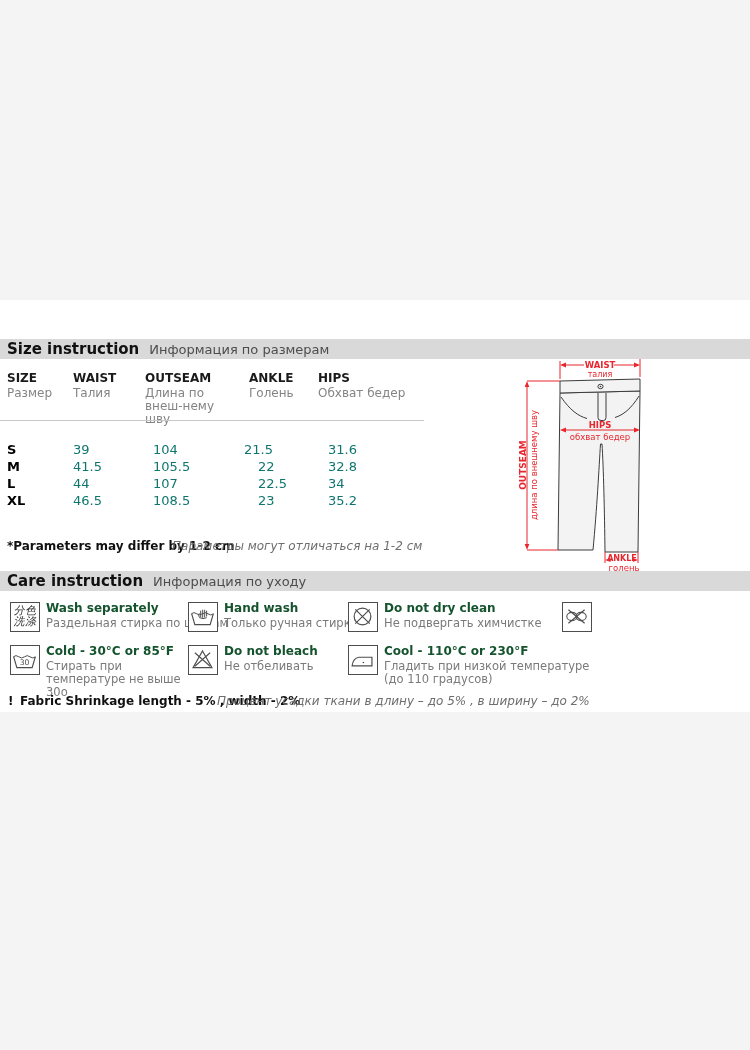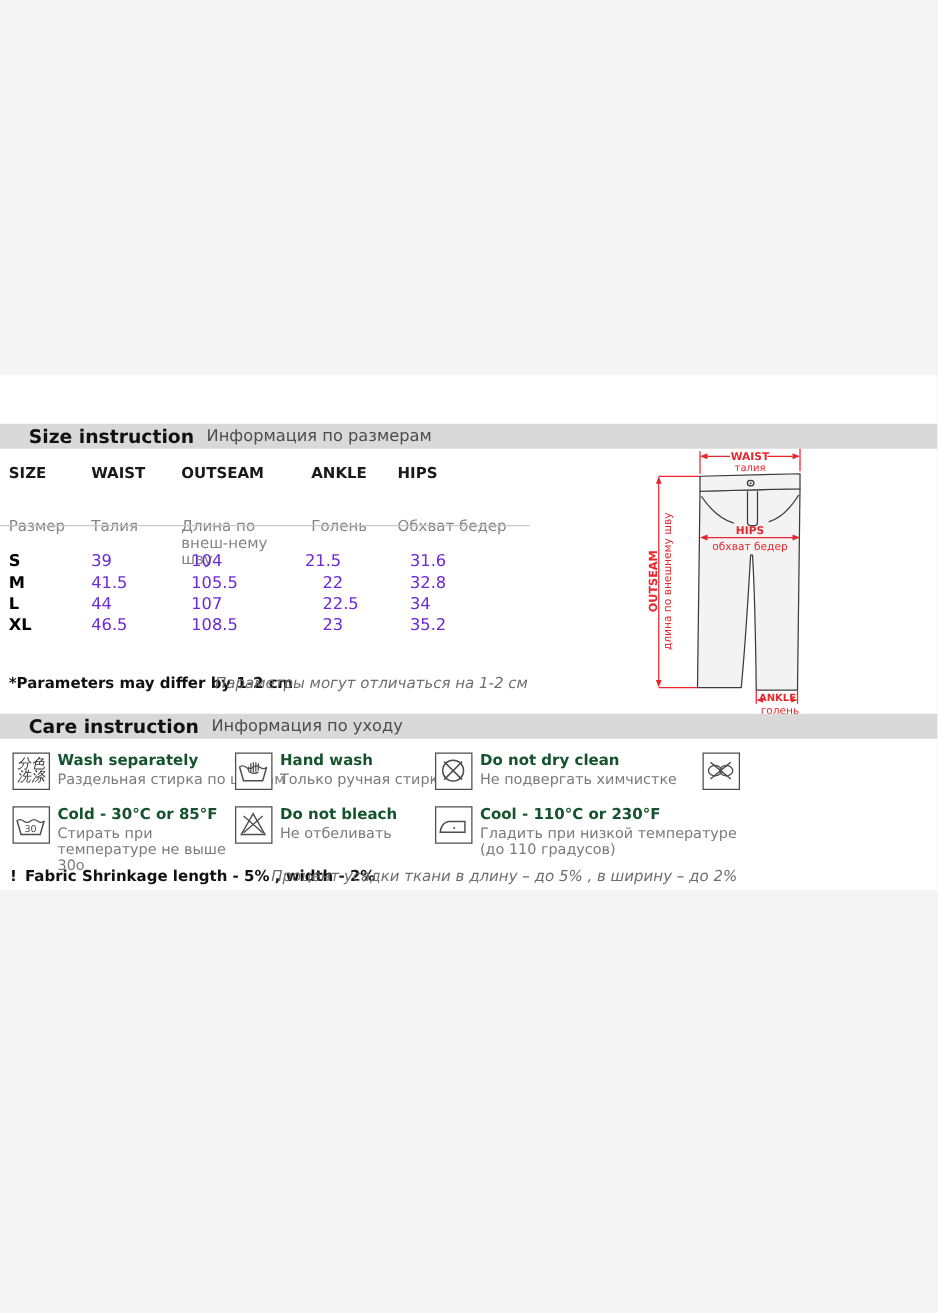--- a/index.html
+++ b/index.html
@@ -7,26 +7,26 @@
     width:750px;height:1050px;position:relative;overflow:hidden;
     background:#f4f4f4;
     font-family:"DejaVu Sans","Liberation Sans",sans-serif;
     -webkit-font-smoothing:antialiased;
   }
   .panel{position:absolute;left:0;top:300px;width:750px;height:412px;background:#ffffff;}
   .section-bar{
     position:absolute;left:0;width:750px;height:20px;background:#d9d9d9;
     display:flex;align-items:center;padding-left:7px;box-sizing:border-box;gap:10px;
   }
-  .section-bar .en{font-size:15px;font-weight:bold;color:#111;letter-spacing:0;margin-left:16px;}
+  .section-bar .en{font-size:15px;font-weight:bold;color:#111;letter-spacing:0;}
   .section-bar .ru{font-size:13px;color:#4d4d4d;}
   .abs{position:absolute;}
   .th-en{font-size:12px;font-weight:bold;color:#1a1a1a;white-space:nowrap;}
-  .th-ru{font-size:12px;color:#848484;line-height:13px;margin-top:28px;}
-  .cell{font-size:13px;color:#6d28d9;white-space:nowrap;}
+  .th-ru{font-size:12px;color:#848484;line-height:13px;}
+  .cell{font-size:13px;color:#0f766e;white-space:nowrap;}
   .cell.size{font-weight:bold;color:#000;}
   .divider{position:absolute;height:1px;background:#c9c9c9;}
   .note-en{font-size:12px;font-weight:bold;color:#111;white-space:nowrap;}
   .note-ru{font-size:12px;color:#6e6e6e;white-space:nowrap;font-style:italic;}
   .care-item{position:absolute;display:flex;gap:6px;}
   .ci-box{
     width:30px;height:30px;box-sizing:border-box;border:1.5px solid #4d4d4d;
     flex:0 0 30px;background:#fff;
   }
   .ci-box svg{display:block;}

